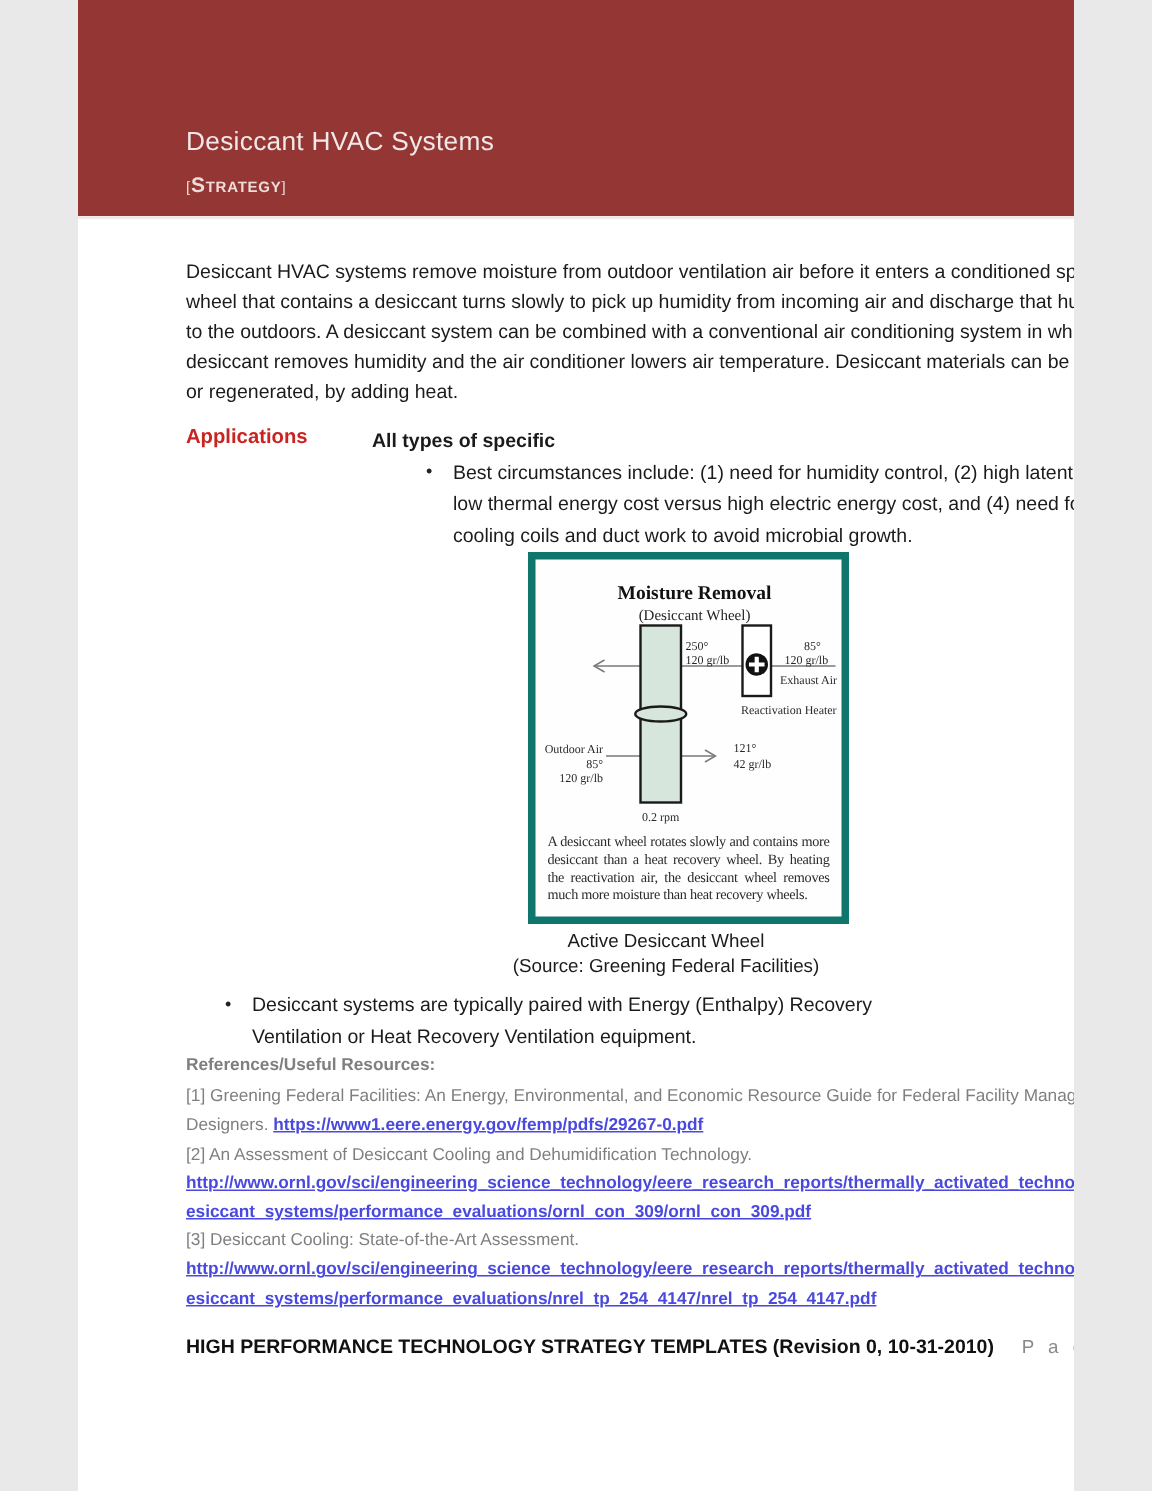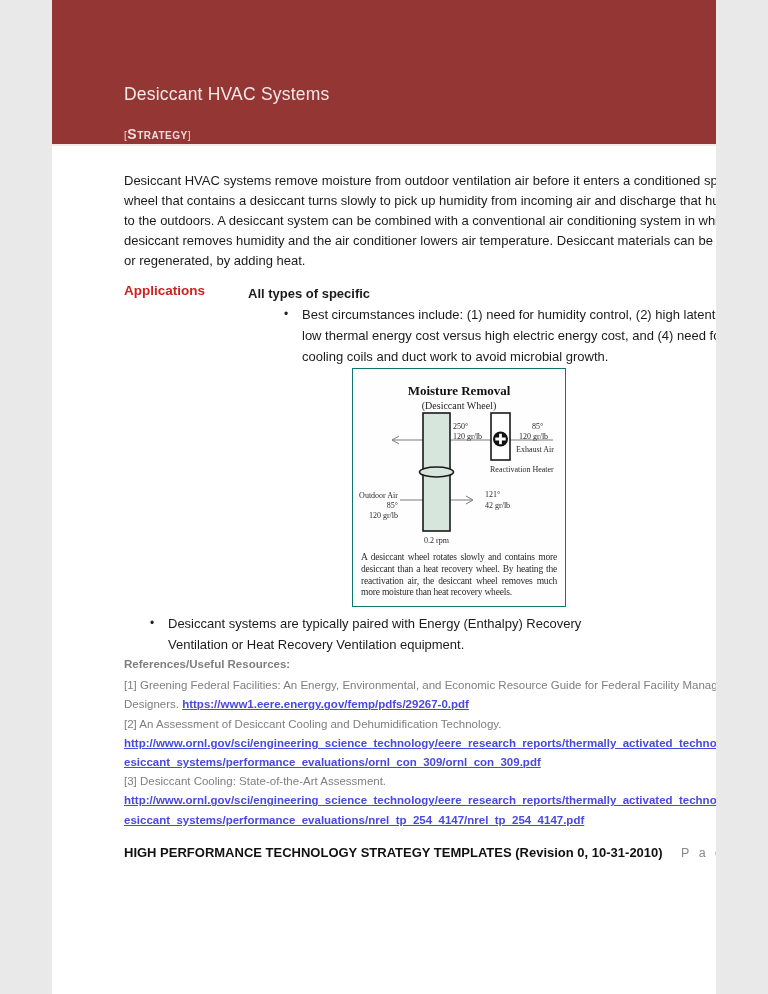--- a/index.html
+++ b/index.html
@@ -20,21 +20,21 @@
     background: #943634;
     padding: 84px 72px 0 72px;
     border-bottom: 2px solid #f3e9e8;
   }
   .banner-title {
     color: #f2e8e7;
     font-size: 17.5px;
     letter-spacing: 0.2px;
   }
   .banner-subtitle {
-    margin-top: 21px;
+    margin-top: 10px;
     color: #eedcdb;
     font-size: 10px;
     letter-spacing: 0.5px;
   }
   .banner-subtitle .cap { font-size: 14px; font-weight: bold; }
   .banner-subtitle .rest { font-size: 10px; font-weight: bold; }
   
   .content { padding: 25px 56px 0 72px; width: 768px; }
   .red-heading {
     color: #cb2420;
@@ -54,21 +54,21 @@
   .subheading { font-weight: bold; font-size: 13px; line-height: 21px; }
   .bullet-row { display: flex; padding-left: 36px; }
   .bullet-row.dn { padding-left: 26px; }
   .bullet-glyph { width: 18px; flex: 0 0 18px; font-size: 12px; line-height: 21px; color: #222; }
   .bullet-text { font-size: 13px; line-height: 21px; width: 470px; }
   
   .diagram {
     width: 214px;
     margin-left: 228px;
     margin-top: 1px;
-    border: 1px solid #0f766e;
+    border: 5px solid #0f766e;
     background: #fffefe;
     padding-top: 2px;
   }
   .fig-caption {
     font-family: "Liberation Serif", "DejaVu Serif", serif;
     font-size: 9.5px;
     line-height: 11.8px;
     letter-spacing: -0.2px;
     text-align: justify;
     color: #2a2a2a;
@@ -166,20 +166,24 @@
         <text x="45" y="127" text-anchor="end">Outdoor Air</text>
         <text x="45" y="137" text-anchor="end">85°</text>
         <text x="45" y="146.5" text-anchor="end">120 gr/lb</text>
         <text x="132" y="126">121°</text>
         <text x="132" y="137">42 gr/lb</text>
         <text x="83.5" y="172" text-anchor="middle">0.2 rpm</text>
       </svg>
       <div class="fig-caption">A desiccant wheel rotates slowly and contains more desiccant than a heat recovery wheel. By heating the reactivation air, the desiccant wheel removes much more moisture than heat recovery wheels.</div>
     </figure>
 
+    <div class="caption-center">
+      <div class="caption-line">Active Desiccant Wheel</div>
+      <div class="caption-line">(Source: Greening Federal Facilities)</div>
+    </div>
 
     <section class="row" style="margin-top:6px;">
       <div class="row-content">
         <div class="bullet-row dn">
           <span class="bullet-glyph">•</span>
           <div class="bullet-text">Desiccant systems are typically paired with Energy (Enthalpy) Recovery Ventilation or Heat Recovery Ventilation equipment.</div>
         </div>
       </div>
     </section>
 

